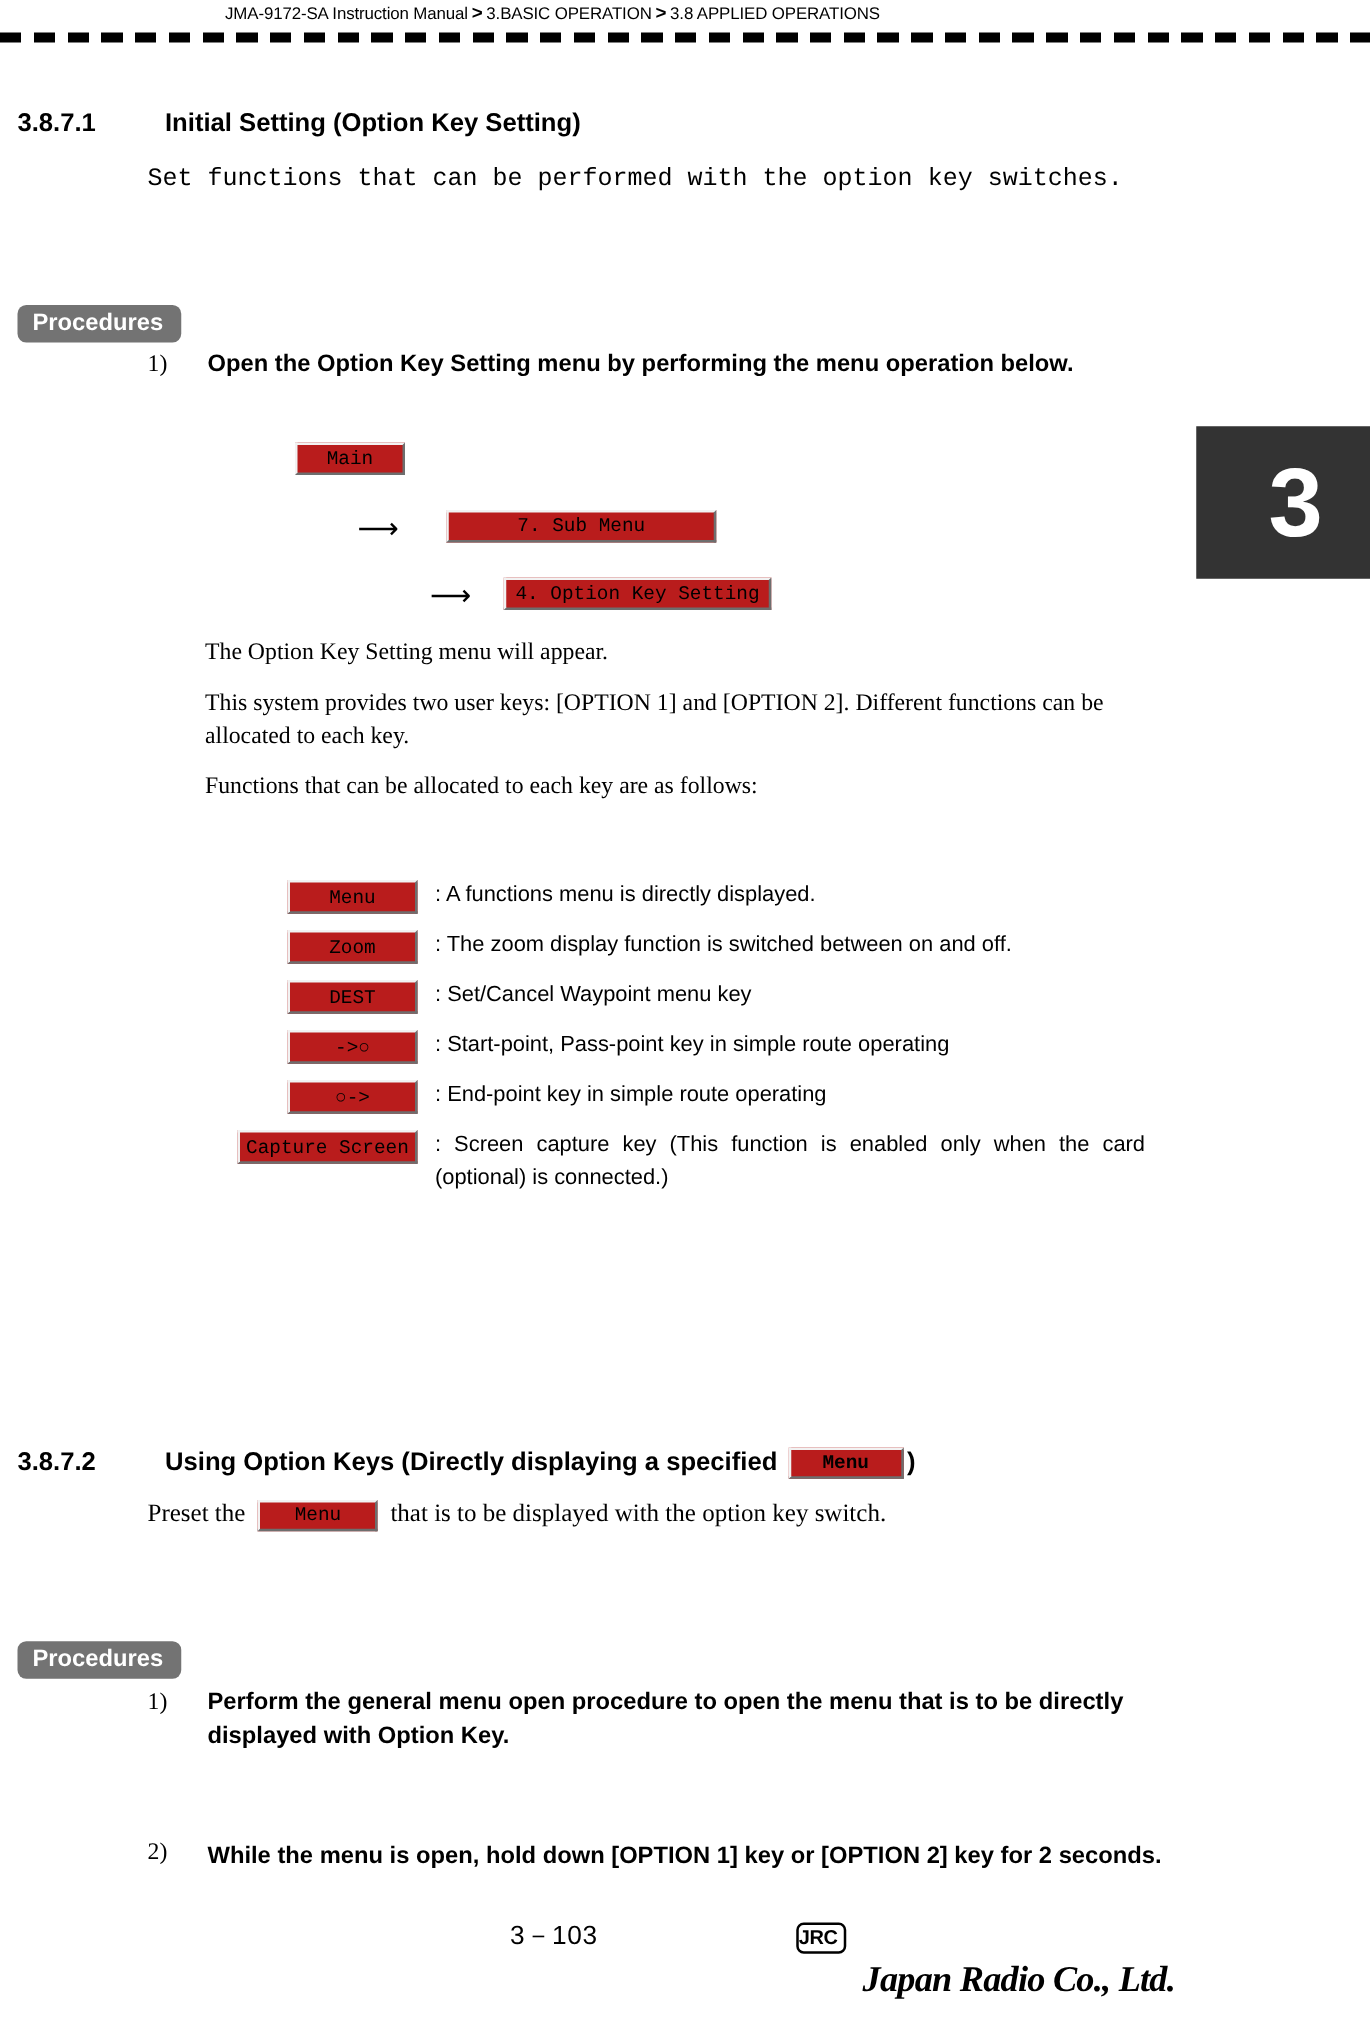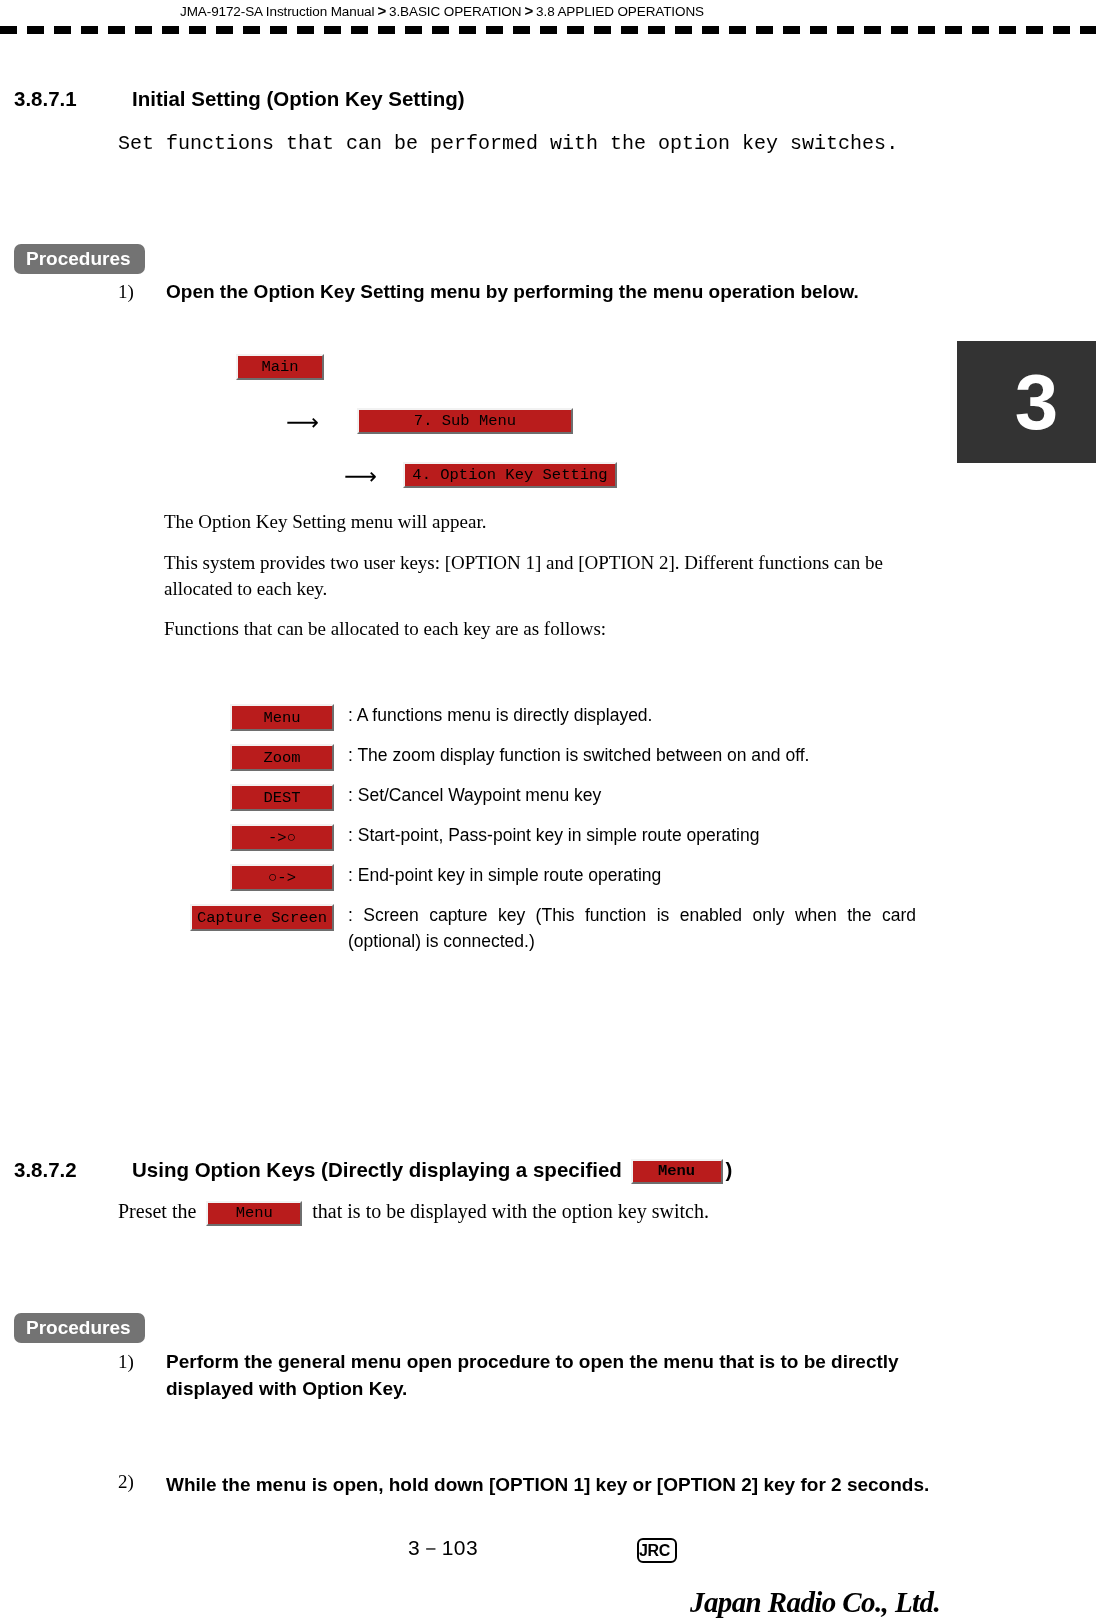--- a/index.html
+++ b/index.html
@@ -218,21 +218,20 @@
   .jrc-name {
     position: absolute;
     left: 690px;
     top: 1568px;
     font-family: "Liberation Serif", serif;
     font-style: italic;
     font-weight: bold;
     font-size: 29px;
     letter-spacing: -0.6px;
     white-space: nowrap;
-    margin-top: 18px;
   }
 </style>
 </head>
 <body>
 
 <div class="page-header">
   <span>JMA-9172-SA Instruction Manual</span><span class="sep">&gt;</span><span>3.BASIC OPERATION</span><span class="sep">&gt;</span><span>3.8  APPLIED OPERATIONS</span>
 </div>
 <div class="header-rule"></div>
 

